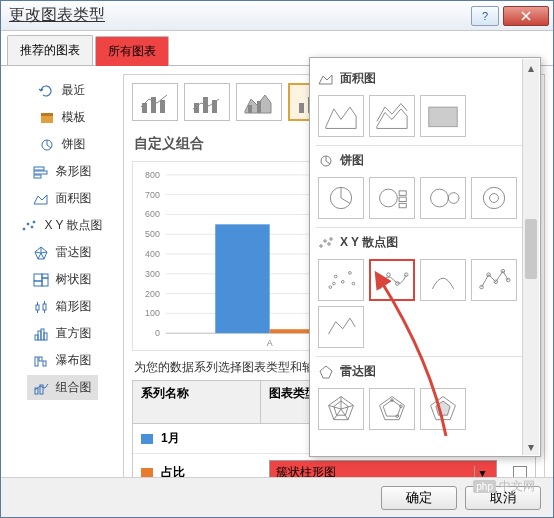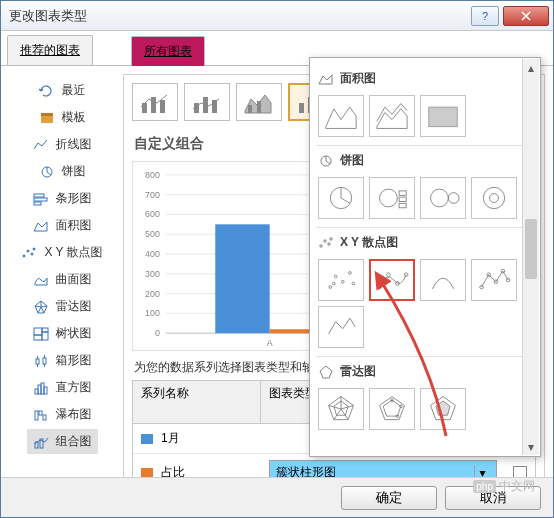--- a/index.html
+++ b/index.html
@@ -1,29 +1,29 @@
 <!DOCTYPE html>
 <html><head>
   <meta charset="utf-8">
   <style>
     * { box-sizing: border-box; margin: 0; padding: 0; font-family: "Microsoft YaHei", "SimSun", sans-serif; }
     body { width: 554px; height: 518px; background: #f0f0f0; font-size: 12px; position: relative; overflow: hidden; }
     
     .window { width: 554px; height: 518px; border: 1px solid #5a7ba0; background: #fff; position: relative; }
     
     .titlebar { height: 30px; background: linear-gradient(#fdfdfe, #e8edf5); display: flex; align-items: center; padding-left: 8px; border-bottom: 1px solid #c8c8c8; }
-    .titlebar .title { flex: 1; color: #333; font-size: 13px; }
+    .titlebar .title { flex: 1; color: #333; font-size: 16px; text-decoration: underline; }
     .titlebar .btns { display: flex; }
     .titlebar .btn { width: 28px; height: 20px; display: flex; align-items: center; justify-content: center; border: 1px solid #8e9fb3; border-radius: 2px; margin-right: 4px; background: linear-gradient(#f7fbff,#d8e6f5); cursor: pointer; }
     .titlebar .btn.close { background: linear-gradient(#e9998e,#c8453a); color: #fff; width: 46px; border-color: #8a3c34; }
     .titlebar .btn svg { width: 12px; height: 12px; }
     
-    .tabs { display: flex; padding: 4px 6px 0 6px; background: #fff; border-bottom: 1px solid #bcbcbc; text-decoration: underline; }
+    .tabs { display: flex; padding: 4px 6px 0 6px; background: #fff; border-bottom: 1px solid #bcbcbc; }
     .tabs .tab { padding: 6px 12px; border: 1px solid #bcbcbc; border-bottom: none; background: #f2f2f2; margin-right: 2px; cursor: pointer; border-radius: 2px 2px 0 0; }
-    .tabs .tab.active { background: #be185d; position: relative; top: 1px; margin-left: 36px; }
+    .tabs .tab.active { background: #ef4444; position: relative; top: 1px; }
     
     .content { display: flex; height: 420px; padding: 8px; gap: 8px; }
     
     .sidebar { width: 106px; display: flex; flex-direction: column; gap: 2px; padding-top: 4px; align-items: center; }
     .sidebar .item { display: flex; align-items: center; gap: 7px; padding: 4px 6px; cursor: pointer; color: #333; }
     .sidebar .item.selected { background: #e0e0e0; }
     .sidebar .item .icon { width: 16px; height: 14px; display: flex; align-items: center; justify-content: center; }
     .sidebar .item .icon svg { stroke: #3b74b9; fill: none; }
     
     .main { flex: 1; border: 1px solid #d0d0d0; padding: 8px; display: flex; flex-direction: column; position: relative; }
@@ -35,25 +35,25 @@
     
     .custom-title { font-size: 14px; font-weight: bold; color: #555; margin: 6px 0 8px 2px; }
     
     .chart-preview { height: 190px; border: 1px solid #e0e0e0; position: relative; background: #fff; }
     .chart-preview svg { width: 100%; height: 100%; }
     
     .series-label { margin: 8px 0 4px 2px; color: #333; }
     
     .series-table { border: 1px solid #c8c8c8; }
     .series-table .header { display: flex; background: #f0f0f0; border-bottom: 1px solid #c8c8c8; }
-    .series-table .header > div { padding: 4px 8px; border-right: 1px solid #c8c8c8; }
+    .series-table .header > div { padding: 4px 8px; border-right: 1px solid #c8c8c8; font-weight: bold; }
     .series-table .row { display: flex; align-items: center; padding: 6px 8px; gap: 8px; border-bottom: 1px solid #e8e8e8; }
     .series-table .row .swatch { width: 12px; height: 10px; }
-    .series-table .row .name { flex: 0 0 100px; }
-    .series-table .row .dropdown { flex: 1; border: 1px solid #a0a0a0; padding: 3px 6px; display: flex; justify-content: space-between; align-items: center; background: #7dd3fc; cursor: pointer; }
+    .series-table .row .name { flex: 0 0 100px; font-weight: bold; }
+    .series-table .row .dropdown { flex: 1; border: 1px solid #a0a0a0; padding: 3px 6px; display: flex; justify-content: space-between; align-items: center; background: #ef4444; cursor: pointer; }
     .series-table .row .dropdown .arrow { width: 16px; border-left: 1px solid #a0a0a0; text-align: center; }
     .series-table .row .checkbox { width: 14px; height: 14px; border: 1px solid #888; margin-left: 8px; cursor: pointer; }
     
     
     .popup { position: absolute; top: 56px; right: 12px; width: 232px; height: 400px; background: #fff; border: 1px solid #a8a8a8; box-shadow: 2px 2px 8px rgba(0,0,0,0.25); z-index: 10; padding: 6px; overflow: hidden; }
     .popup .scrollbar { position: absolute; right: 1px; top: 1px; bottom: 1px; width: 17px; background: #f0f0f0; border-left: 1px solid #d4d4d4; }
     .popup .scrollbar .thumb { position: absolute; left: 2px; right: 2px; top: 160px; height: 60px; background: #c8c8c8; border-radius: 2px; }
     .popup .scrollbar .up, .popup .scrollbar .down { position: absolute; left: 0; right: 0; height: 17px; display: flex; align-items: center; justify-content: center; color: #606060; }
     .popup .scrollbar .up { top: 0; }
     .popup .scrollbar .down { bottom: 0; }
@@ -61,21 +61,21 @@
     .popup .section-header:first-child { border-top: none; margin-top: 0; }
     .popup .section-header .hicon { width: 16px; height: 14px; display:flex; align-items:center; }
     .popup .grid { display: flex; flex-wrap: wrap; gap: 5px; padding: 4px 2px; }
     .popup .grid .cell { width: 46px; height: 42px; border: 1px solid #c4c4c4; display: flex; align-items: center; justify-content: center; cursor: pointer; background:#fff; }
     .popup .grid .cell.highlight { border: 2px solid #d9453a; }
     .popup svg { stroke: #808080; fill: none; }
     
     .red-arrow { position: absolute; z-index: 20; pointer-events: none; }
     
     .footer { position: absolute; bottom: 0; left: 0; right: 0; height: 40px; background: #f0f0f0; border-top: 1px solid #d0d0d0; display: flex; justify-content: flex-end; align-items: center; padding-right: 12px; gap: 8px; }
-    .footer button { width: 96px; height: 24px; border: 1px solid #9a9a9a; background: linear-gradient(#fdfdfd,#e6e6e6); border-radius: 3px; cursor: pointer; }
+    .footer button { width: 76px; height: 24px; border: 1px solid #9a9a9a; background: linear-gradient(#fdfdfd,#e6e6e6); border-radius: 3px; cursor: pointer; }
 
     .watermark { position: absolute; bottom: 22px; right: 18px; color: #bbb; font-size: 12px; z-index: 30; display: flex; align-items: center; gap: 3px; pointer-events: none; }
     .watermark .php { background: #ccc; color: #fff; font-size: 10px; padding: 1px 3px; border-radius: 2px; }
   </style>
 </head>
 <body>
 
 <div class="window">
 
   <div class="titlebar">
@@ -115,28 +115,20 @@
             <svg viewBox="0 0 16 14">
               <rect x="2" y="2" width="12" height="10" fill="#e0a040" stroke="none"></rect>
               <rect x="2" y="2" width="12" height="3" fill="#c07820" stroke="none"></rect>
             </svg>
           </span>
           <span>模板</span>
         </div>
       <div class="item">
           <span class="icon">
             <svg viewBox="0 0 16 14">
-              <path d="M1 11 L5 5 L9 8 L14 2"></path>
-            </svg>
-          </span>
-          <span>折线图</span>
-        </div>
-      <div class="item">
-          <span class="icon">
-            <svg viewBox="0 0 16 14">
               <circle cx="8" cy="7" r="5"></circle>
               <path d="M8 7 L8 2 M8 7 L12 10"></path>
             </svg>
           </span>
           <span>饼图</span>
         </div>
       <div class="item">
           <span class="icon">
             <svg viewBox="0 0 16 14">
               <rect x="1" y="2" width="10" height="3"></rect>
@@ -157,28 +149,20 @@
       <div class="item">
           <span class="icon">
             <svg viewBox="0 0 16 14">
               <circle cx="3" cy="10" r="1" fill="#3b74b9"></circle>
               <circle cx="7" cy="5" r="1" fill="#3b74b9"></circle>
               <circle cx="11" cy="8" r="1" fill="#3b74b9"></circle>
               <circle cx="13" cy="3" r="1" fill="#3b74b9"></circle>
             </svg>
           </span>
           <span>X Y 散点图</span>
-        </div>
-      <div class="item">
-          <span class="icon">
-            <svg viewBox="0 0 16 14">
-              <path d="M2 10 Q5 3 8 7 Q11 11 14 5 L14 12 L2 12 Z"></path>
-            </svg>
-          </span>
-          <span>曲面图</span>
         </div>
       <div class="item">
           <span class="icon">
             <svg viewBox="0 0 16 14">
               <path d="M8 1 L14 6 L11 13 L5 13 L2 6 Z M8 1 L8 7 L14 6 M8 7 L11 13 M8 7 L5 13 M8 7 L2 6"></path>
             </svg>
           </span>
           <span>雷达图</span>
         </div>
       <div class="item">

